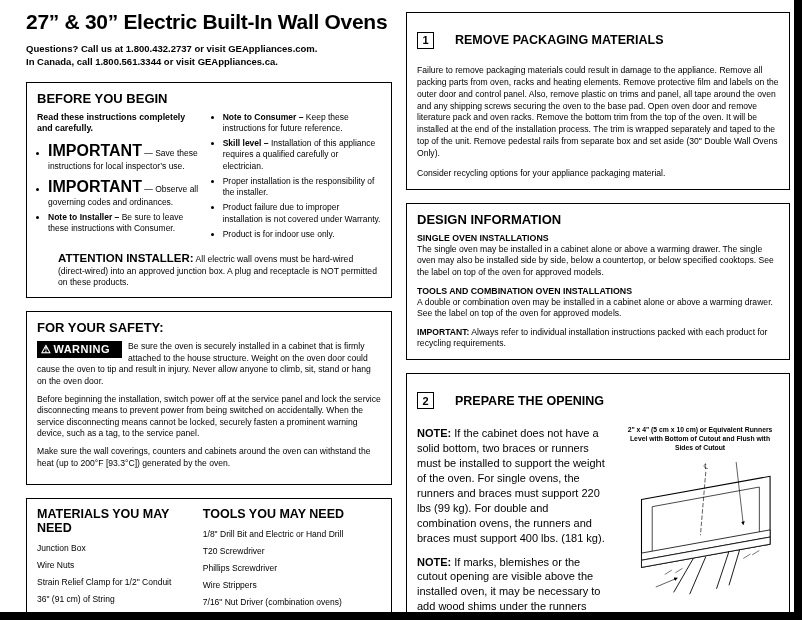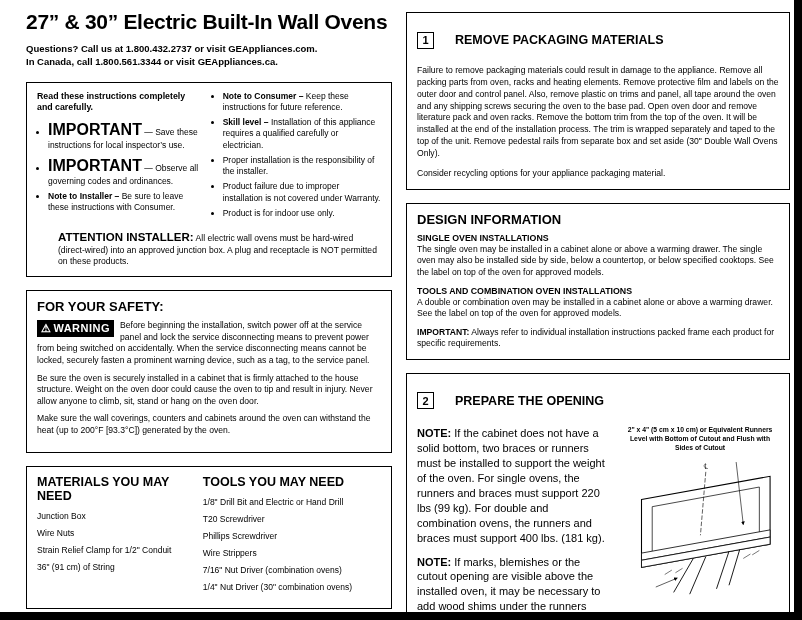--- a/index.html
+++ b/index.html
@@ -27,21 +27,21 @@
   .bullets li { margin-bottom:4px; }
   .lead { font-weight:bold; }
   .lead.big { font-size:16px; }
 
   .attention { margin-top:7px; font-size:8.6px; line-height:1.3;margin-left:21px; }
   .attn-label { font-size:11.5px; font-weight:bold; }
 
   .safety p { font-size:8.6px; line-height:1.35; margin-bottom:6px; }
   .warning-badge {
     float:left; background:#000; color:#fff; font-weight:bold;
-    font-size:11px; padding:2px 4px 2px 4px; margin:0 6px 2px 0; letter-spacing:0.5px;
+    font-size:11px; padding:2px 12px 2px 4px; margin:0 6px 2px 0; letter-spacing:0.5px;
   }
   .warning-badge .w-icon { margin-right:2px; }
 
   .mt-box { display:flex; gap:14px; }
   .mt-box .mcol { width:46%; }
   .mt-box .tcol { width:54%; }
   .mt-box h3 { font-size:12.5px; margin-bottom:8px; }
   .mt-box p { font-size:8.5px; line-height:1.3; margin-bottom:6px; }
 
   .step-head { display:flex; align-items:center; gap:9px; margin-bottom:6px; }
@@ -73,20 +73,21 @@
 </head>
 <body>
 
 <div class="col-left">
 
   <div class="doc-subtitle">27” &amp; 30” Electric Built-In Wall Ovens</div>
   <p class="contact">Questions? Call us at 1.800.432.2737 or visit GEAppliances.com.</p>
   <p class="contact">In Canada, call 1.800.561.3344 or visit GEAppliances.ca.</p>
 
   <div class="box">
+    <h3>BEFORE YOU BEGIN</h3>
     <div class="two-col">
       <div class="colA">
         <p class="intro">Read these instructions completely and carefully.</p>
         <ul class="bullets">
           <li><span class="lead big">IMPORTANT</span><span> — Save these instructions for local inspector’s use.</span></li>
           <li><span class="lead big">IMPORTANT</span><span> — Observe all governing codes and ordinances.</span></li>
           <li><span class="lead">Note to Installer –</span><span> Be sure to leave these instructions with Consumer.</span></li>
         </ul>
       </div>
       <div class="colB">
@@ -98,22 +99,22 @@
           <li><span class="lead"></span><span>Product is for indoor use only.</span></li>
         </ul>
       </div>
     </div>
     <p class="attention"><span class="attn-label">ATTENTION INSTALLER:</span><span> All electric wall ovens must be hard-wired (direct-wired) into an approved junction box. A plug and receptacle is NOT permitted on these products.</span></p>
   </div>
 
   <div class="box safety">
     <h3>FOR YOUR SAFETY:</h3>
     <div class="warning-badge"><span class="w-icon">⚠</span><span>WARNING</span></div>
+    <p>Be sure the oven is securely installed in a cabinet that is firmly attached to the house structure. Weight on the oven door could cause the oven to tip and result in injury. Never allow anyone to climb, sit, stand or hang on the oven door.</p>
     <p>Before beginning the installation, switch power off at the service panel and lock the service disconnecting means to prevent power from being switched on accidentally. When the service disconnecting means cannot be locked, securely fasten a prominent warning device, such as a tag, to the service panel.</p>
-    <p>Be sure the oven is securely installed in a cabinet that is firmly attached to the house structure. Weight on the oven door could cause the oven to tip and result in injury. Never allow anyone to climb, sit, stand or hang on the oven door.</p>
     <p>Make sure the wall coverings, counters and cabinets around the oven can withstand the heat (up to 200°F [93.3°C]) generated by the oven.</p>
   </div>
 
   <div class="box mt-box">
     <div class="mcol">
       <h3>MATERIALS YOU MAY NEED</h3>
       <p>Junction Box</p>
       <p>Wire Nuts</p>
       <p>Strain Relief Clamp for 1/2" Conduit</p>
       <p>36" (91 cm) of String</p>
@@ -143,21 +144,21 @@
       <p>Consider recycling options for your appliance packaging material.</p>
     </div>
   </div>
 
   <div class="box design">
     <h3>DESIGN INFORMATION</h3>
     <h4>SINGLE OVEN INSTALLATIONS</h4>
     <p>The single oven may be installed in a cabinet alone or above a warming drawer. The single oven may also be installed side by side, below a countertop, or below specified cooktops. See the label on top of the oven for approved models.</p>
     <h4>TOOLS AND COMBINATION OVEN INSTALLATIONS</h4>
     <p>A double or combination oven may be installed in a cabinet alone or above a warming drawer. See the label on top of the oven for approved models.</p>
-    <p class="imp"><span class="b">IMPORTANT:</span><span> Always refer to individual installation instructions packed frame each product for specific requirements.</span></p>
+    <p class="imp"><span class="b">IMPORTANT:</span><span> Always refer to individual installation instructions packed with each product for recycling requirements.</span></p>
   </div>
 
   <div class="box">
     <div class="step-head">
       <div class="step-num">2</div>
       <h3>PREPARE THE OPENING</h3>
     </div>
     <div class="step2-cols">
       <div class="step2-notes">
         <p><span class="b">NOTE:</span><span> If the cabinet does not have a solid bottom, two braces or runners must be installed to support the weight of the oven. For single ovens, the runners and braces must support 220 lbs (99 kg). For double and combination ovens, the runners and braces must support 400 lbs. (181 kg).</span></p>

